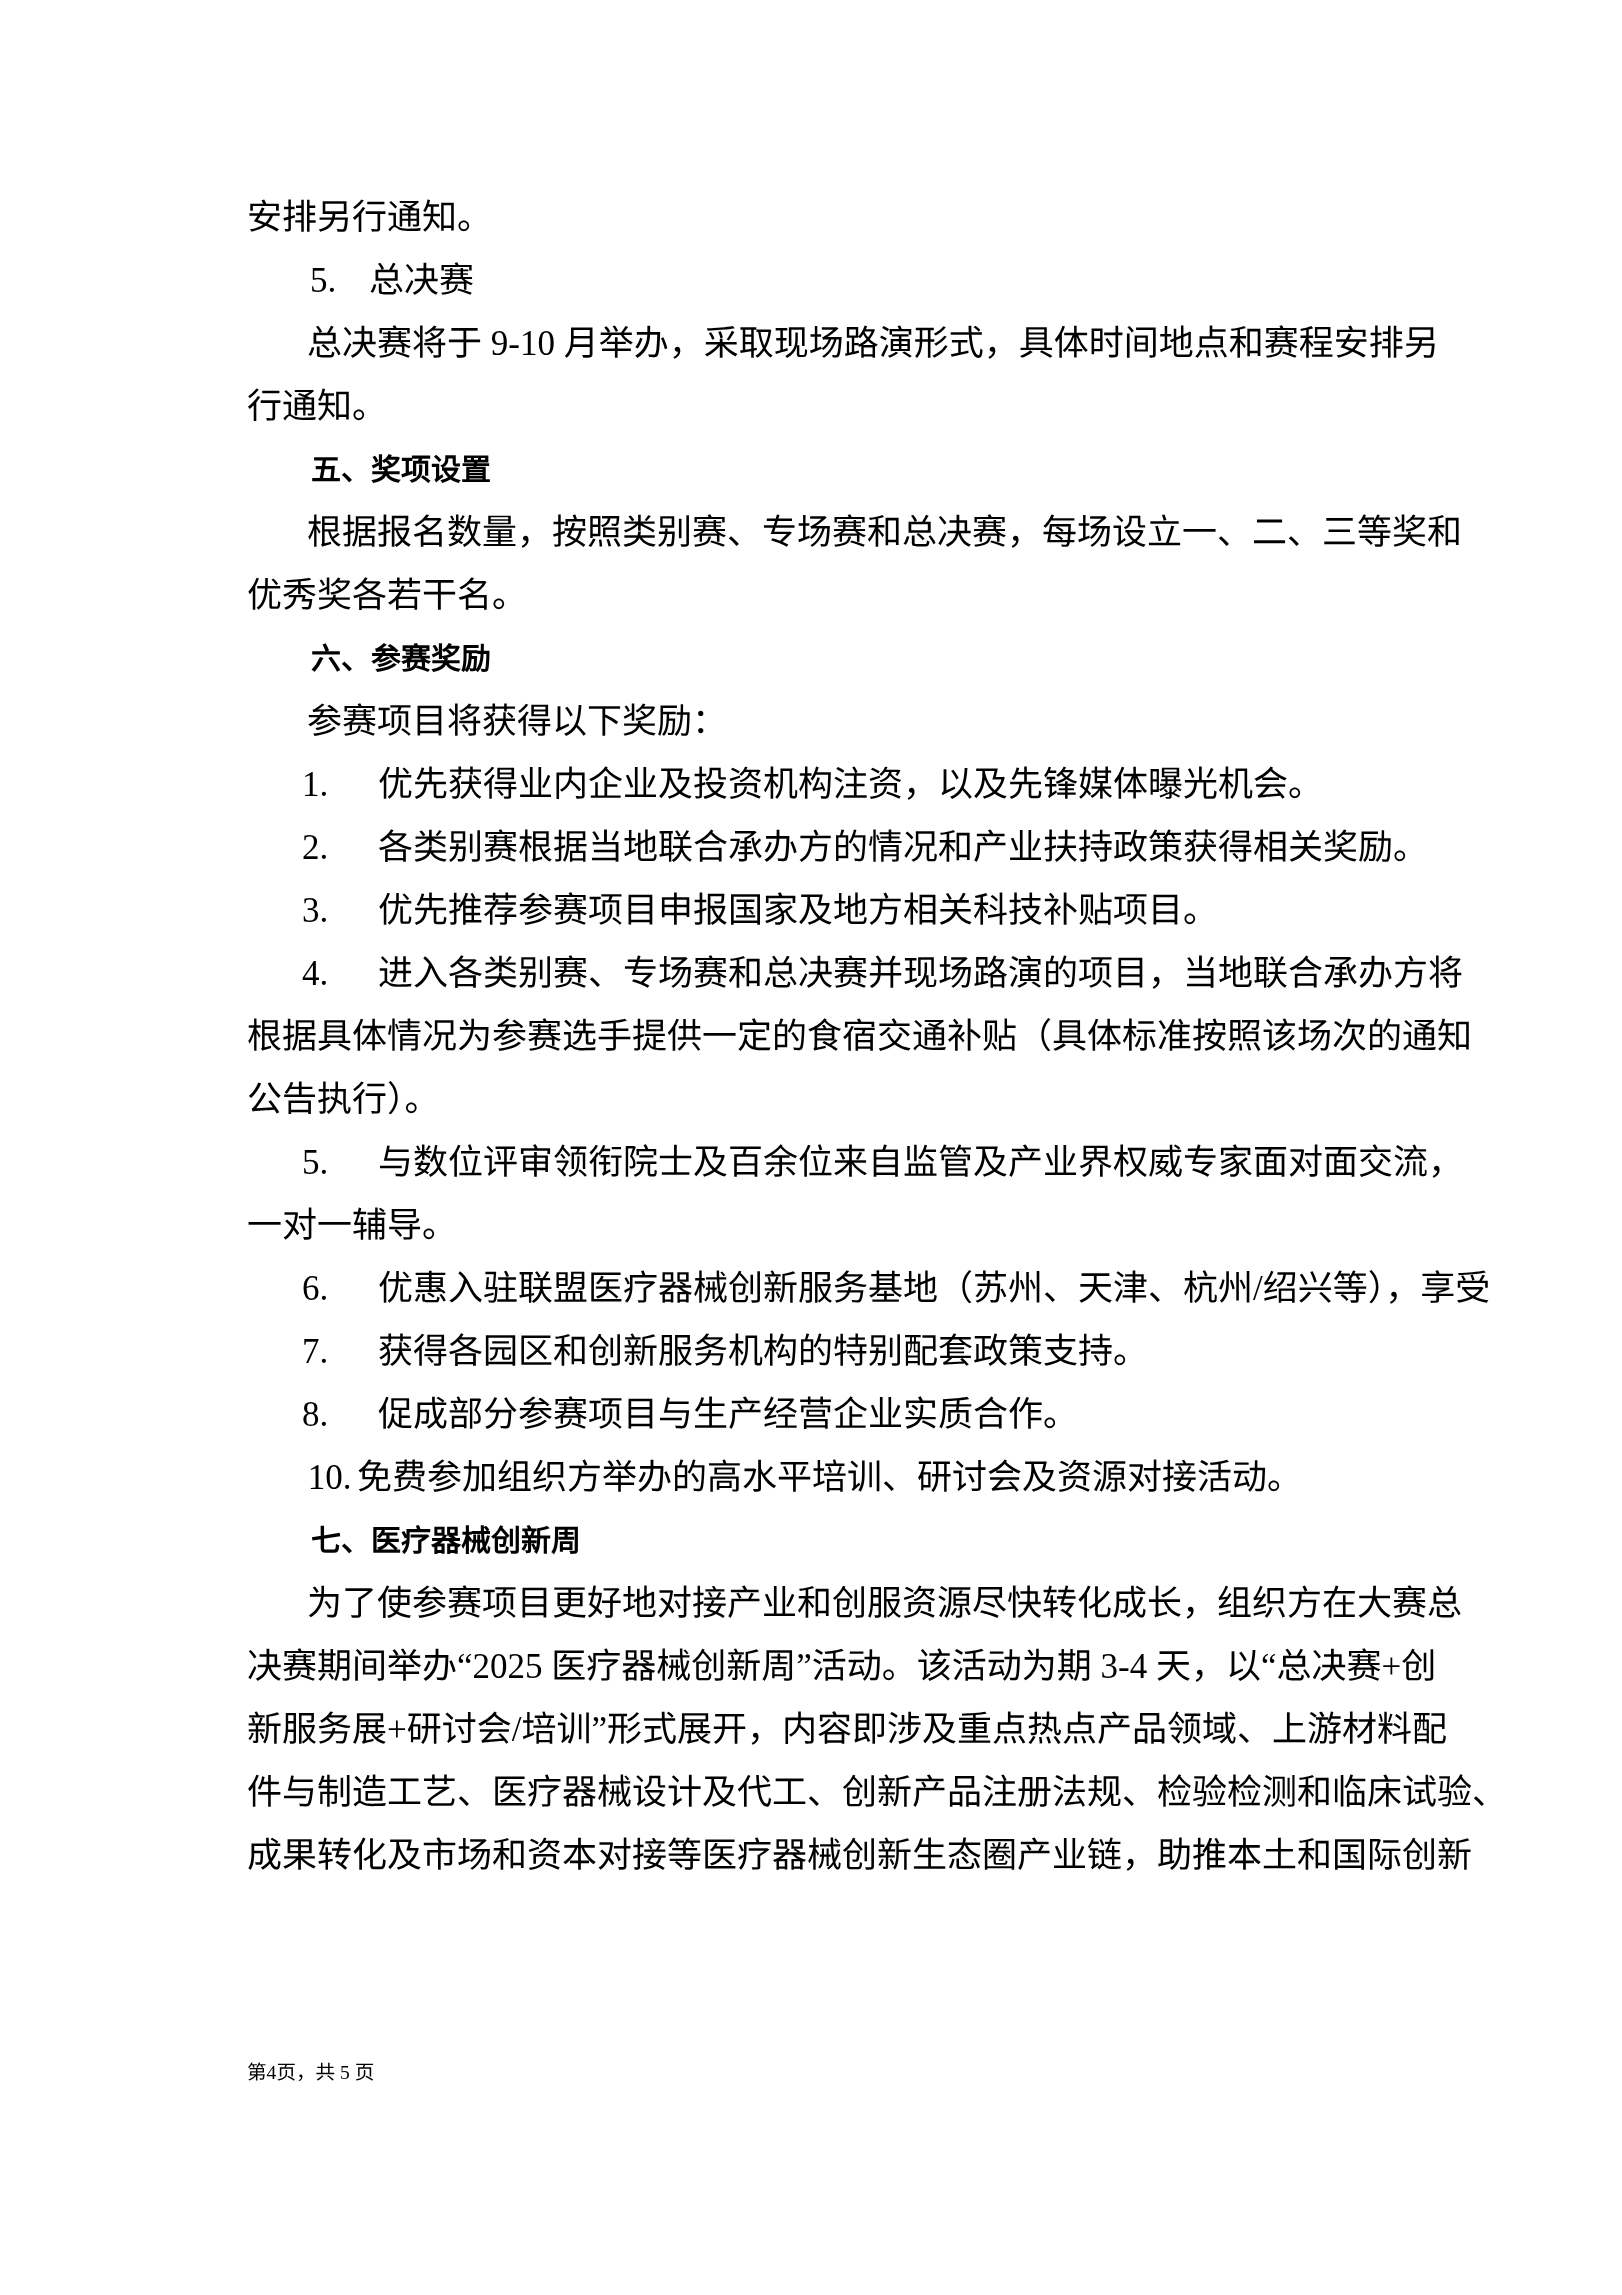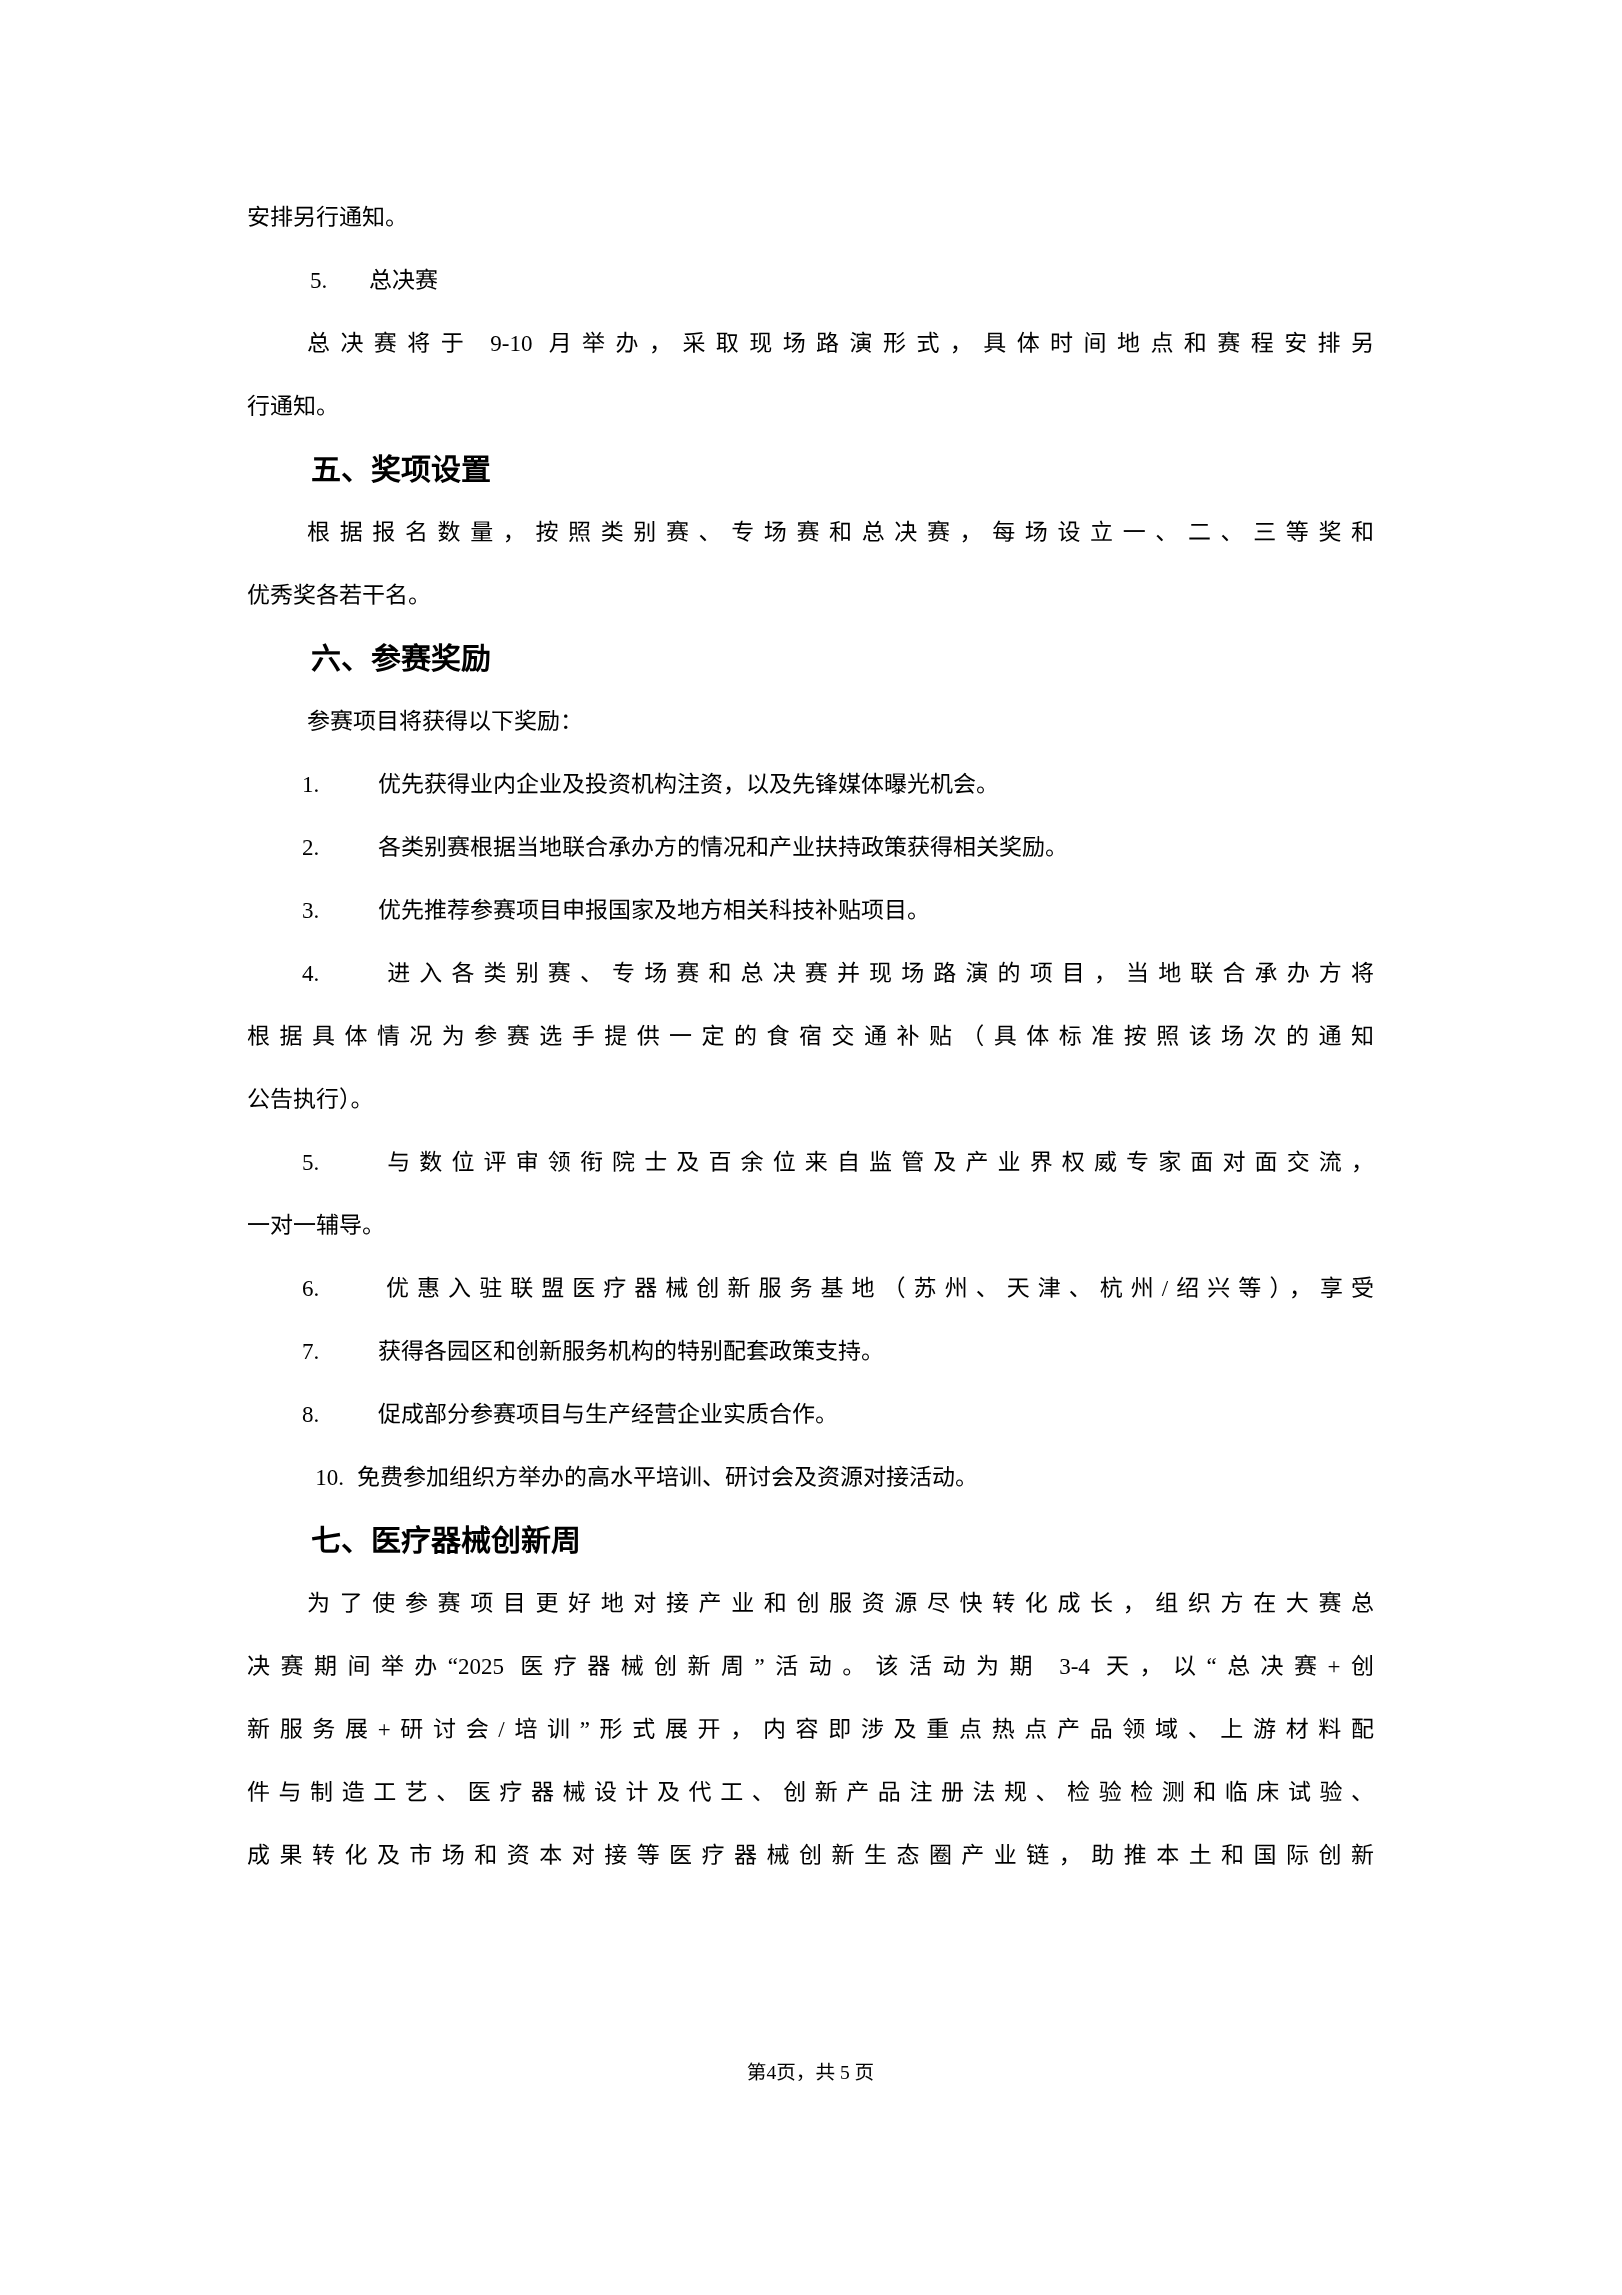--- a/index.html
+++ b/index.html
@@ -22,21 +22,21 @@
     background: #ffffff;
     overflow: hidden;
   }
   .text-block {
     position: absolute;
     left: 247px;
     top: 186px;
     width: 1127px;
   }
   .ln {
-    font-size: 23px;
+    font-size: 35px;
     line-height: 63px;
     height: 63px;
     white-space: nowrap;
   }
   .full {
     text-align: justify;
     text-align-last: justify;
     text-justify: inter-character;
   }
   .indent { text-indent: 60px; }
@@ -49,21 +49,21 @@
   .item { padding-left: 55px; }
   .item .num { display: inline-block; width: 76px; }
   .item.n10 .num { display: inline-block; width: 55px; text-align: center; }
   .subitem { padding-left: 63px; }
   .subitem .num { display: inline-block; width: 59px; }
   .footer {
     position: absolute;
     left: 247px;
     top: 2053px;
     width: 1127px;
-    text-align: center;
+    text-align: left;
     font-size: 19.6px;
     line-height: 39px;
   }
 </style>
 </head>
 <body>
 
 <div class="page">
   <div class="text-block">
 

